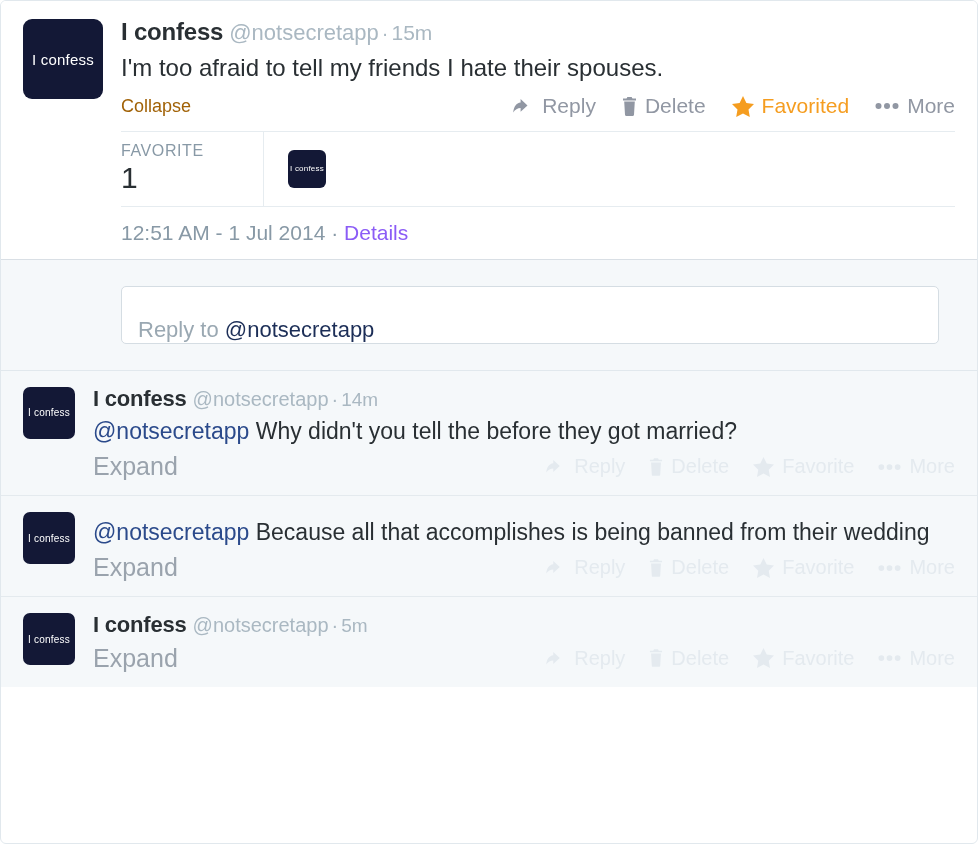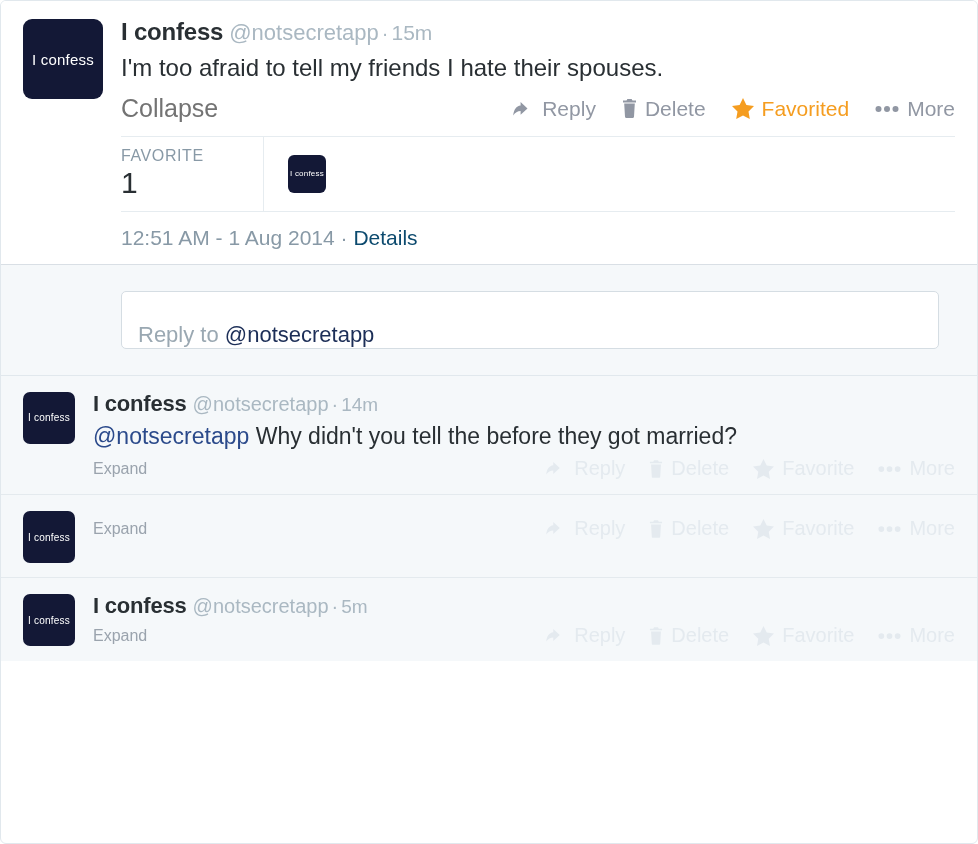--- a/index.html
+++ b/index.html
@@ -106,22 +106,22 @@
   }
   .tweet-text .mention { color: #2b4a8b; }
 
   .main-footer {
     display: flex;
     align-items: center;
     justify-content: space-between;
     margin-top: 10px;
   }
   .collapse-link {
-    font-size: 25px;
-    color: #737373;
+    font-size: 18px;
+    color: #a16207;
     cursor: pointer;
   }
 
   
   .actions {
     display: flex;
     gap: 26px;
   }
   .action {
     display: flex;
@@ -173,21 +173,21 @@
     display: flex;
     align-items: center;
     padding-left: 24px;
   }
 
   .detail-line {
     font-size: 21px;
     color: #8899a6;
     margin-top: 14px;
   }
-  .detail-line .details-link { color: #0c4a6e; cursor: pointer; }
+  .detail-line .details-link { color: #8b5cf6; cursor: pointer; }
 
   
   .composer-wrap {
     background: #f5f8fa;
     padding: 26px 22px 26px 22px;
     box-sizing: border-box;
     border-bottom: 1px solid #e1e8ed;
   }
   .composer-box {
     margin-left: 98px;
@@ -227,21 +227,21 @@
   .reply .username { font-size: 20px; }
   .reply .timestamp { font-size: 19px; text-align: right; }
   .reply .tweet-text { font-size: 23px; margin-top: 5px; }
   .reply-footer {
     display: flex;
     align-items: center;
     justify-content: space-between;
     margin-top: 6px;
   }
   .expand-link {
-    font-size: 16px;
+    font-size: 25px;
     color: #9aa3ad;
     cursor: pointer;
   }
   .reply .actions { gap: 24px; }
   .reply .action { font-size: 20px; }
 </style>
 </head>
 <body>
 
 <div class="permalink-frame">
@@ -310,21 +310,21 @@
           <div class="faces">
             <div class="avatar avatar-fav">
               <span>I confess</span>
             </div>
           </div>
         </div>
 
         <div class="detail-line">
           <span>12:51 AM</span>
           <span>-</span>
-          <span>1 Aug 2014</span>
+          <span>1 Jul 2014</span>
           <span>·</span>
           <span class="details-link">Details</span>
         </div>
       </div>
     </div>
   </div>
 
   <div class="composer-wrap">
     <div class="composer-box">
       <span class="composer-text"><span>Reply to </span><span class="handle">@notsecretapp</span></span>
@@ -382,20 +382,21 @@
           </div>
         </div>
       </div>
     </div>
 
     <div class="reply">
       <div class="avatar avatar-reply">
         <span>I confess</span>
       </div>
       <div class="reply-body">
+        <div class="tweet-text"><span class="mention">@notsecretapp</span><span> Because all that accomplishes is being banned from their wedding</span></div>
         <div class="reply-footer">
           <span class="expand-link">Expand</span>
           <div class="actions muted">
             <div class="action">
               <span class="glyph">
                 <svg width="20" height="17" viewBox="0 0 21 18">
                     <path d="M7.6 2.1v3.5C3.3 6.2.8 9.6.2 15.4c1.9-2.7 4.4-4.2 7.4-4.3v3.6l6.9-6.3-6.9-6.3z"></path>
                   </svg>
               </span>
               <span>Reply</span>

